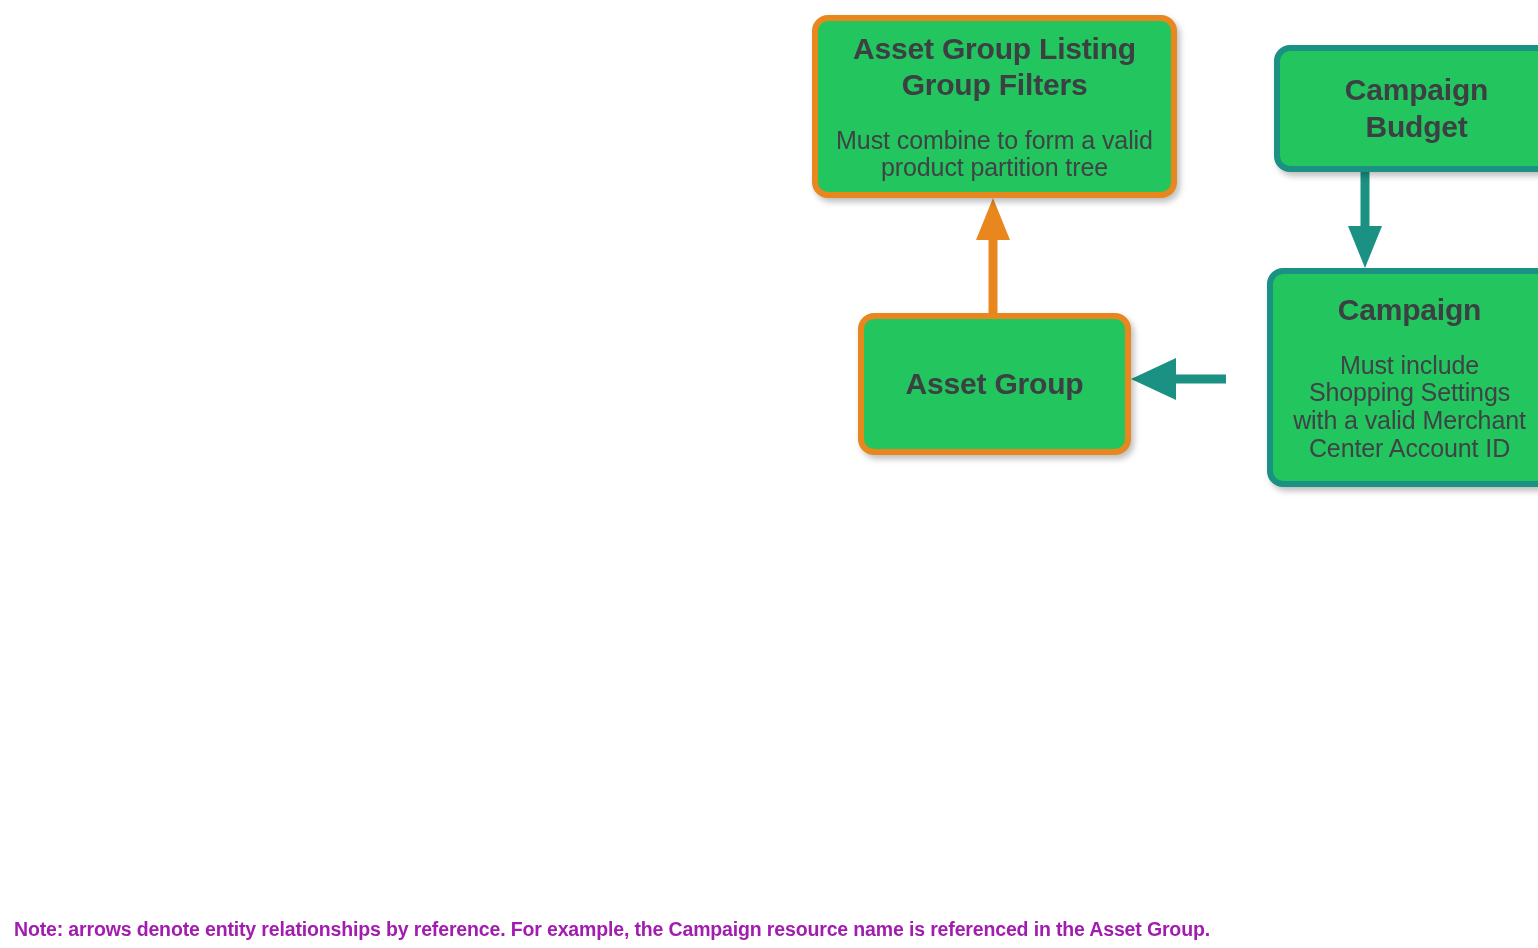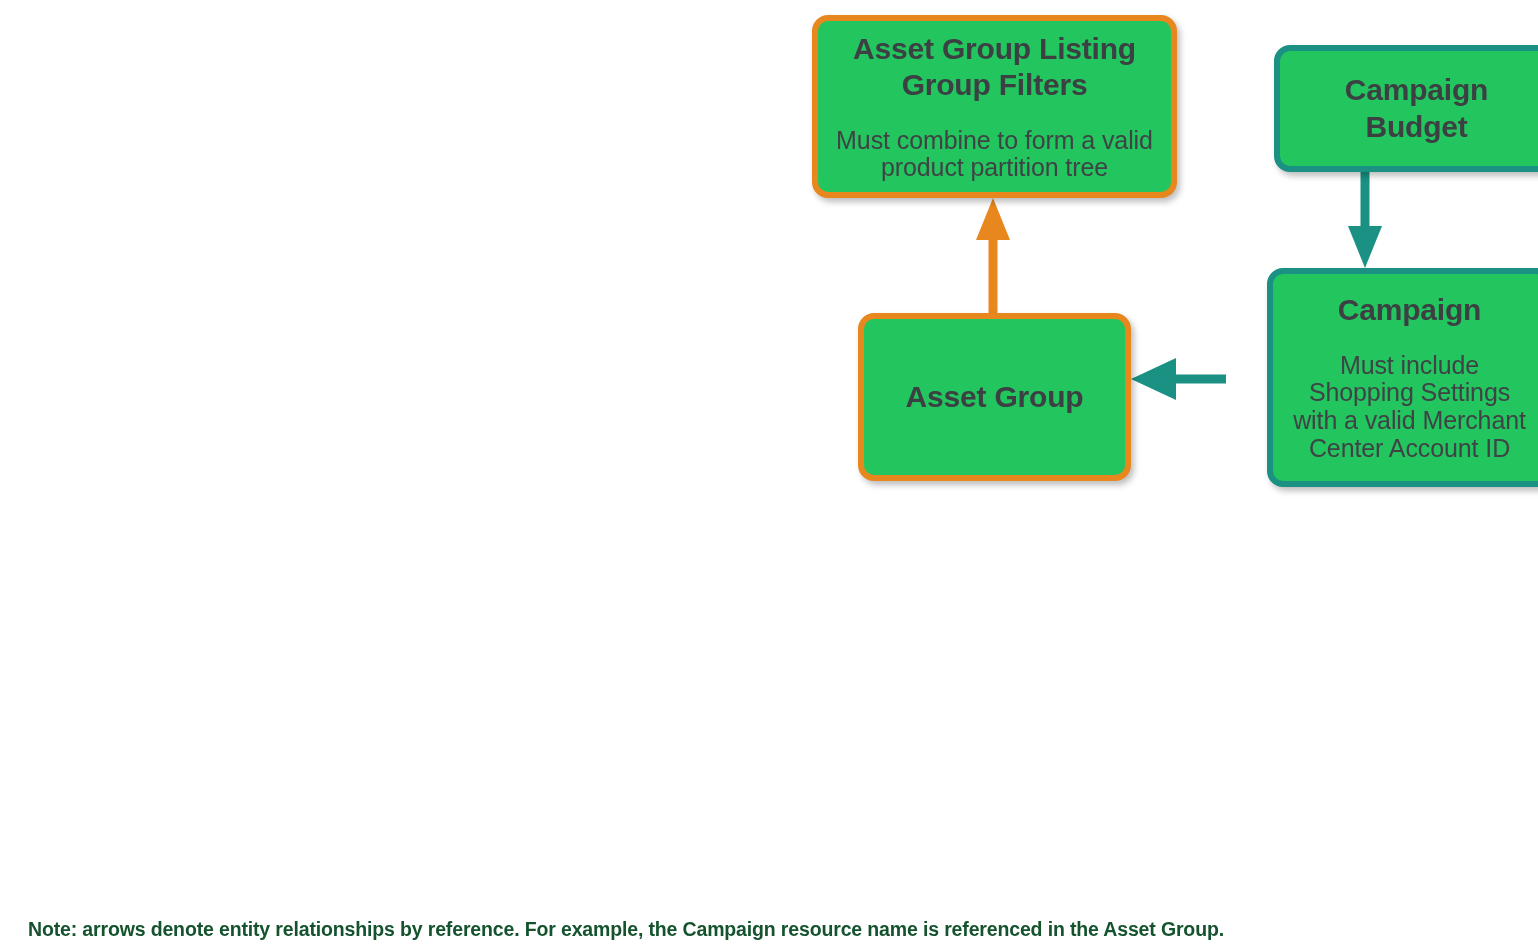--- a/index.html
+++ b/index.html
@@ -73,33 +73,33 @@
   }
 
   
   #box-asset-group-listing-group-filters {
     left: 812px;  top: 15px;  width: 365px;  height: 183px;
   }
   #box-campaign-budget {
     left: 1274px; top: 45px;  width: 285px;  height: 127px;
   }
   #box-asset-group {
-    left: 858px;  top: 313px; width: 273px;  height: 168px; text-align: center;
+    left: 858px;  top: 313px; width: 273px;  height: 142px; text-align: center;
   }
   #box-campaign {
     left: 1267px; top: 268px; width: 285px;  height: 219px;
   }
 
   
   #footer-note {
     position: absolute;
-    left: 28px;
+    left: 14px;
     top: 917px;
     z-index: 3;
-    color: #14532d;
+    color: #a21caf;
     font-weight: bold;
     font-size: 19.5px;
     line-height: 1.3;
     letter-spacing: -0.15px;
     white-space: nowrap;
   }
 </style>
 </head>
 <body>
 

